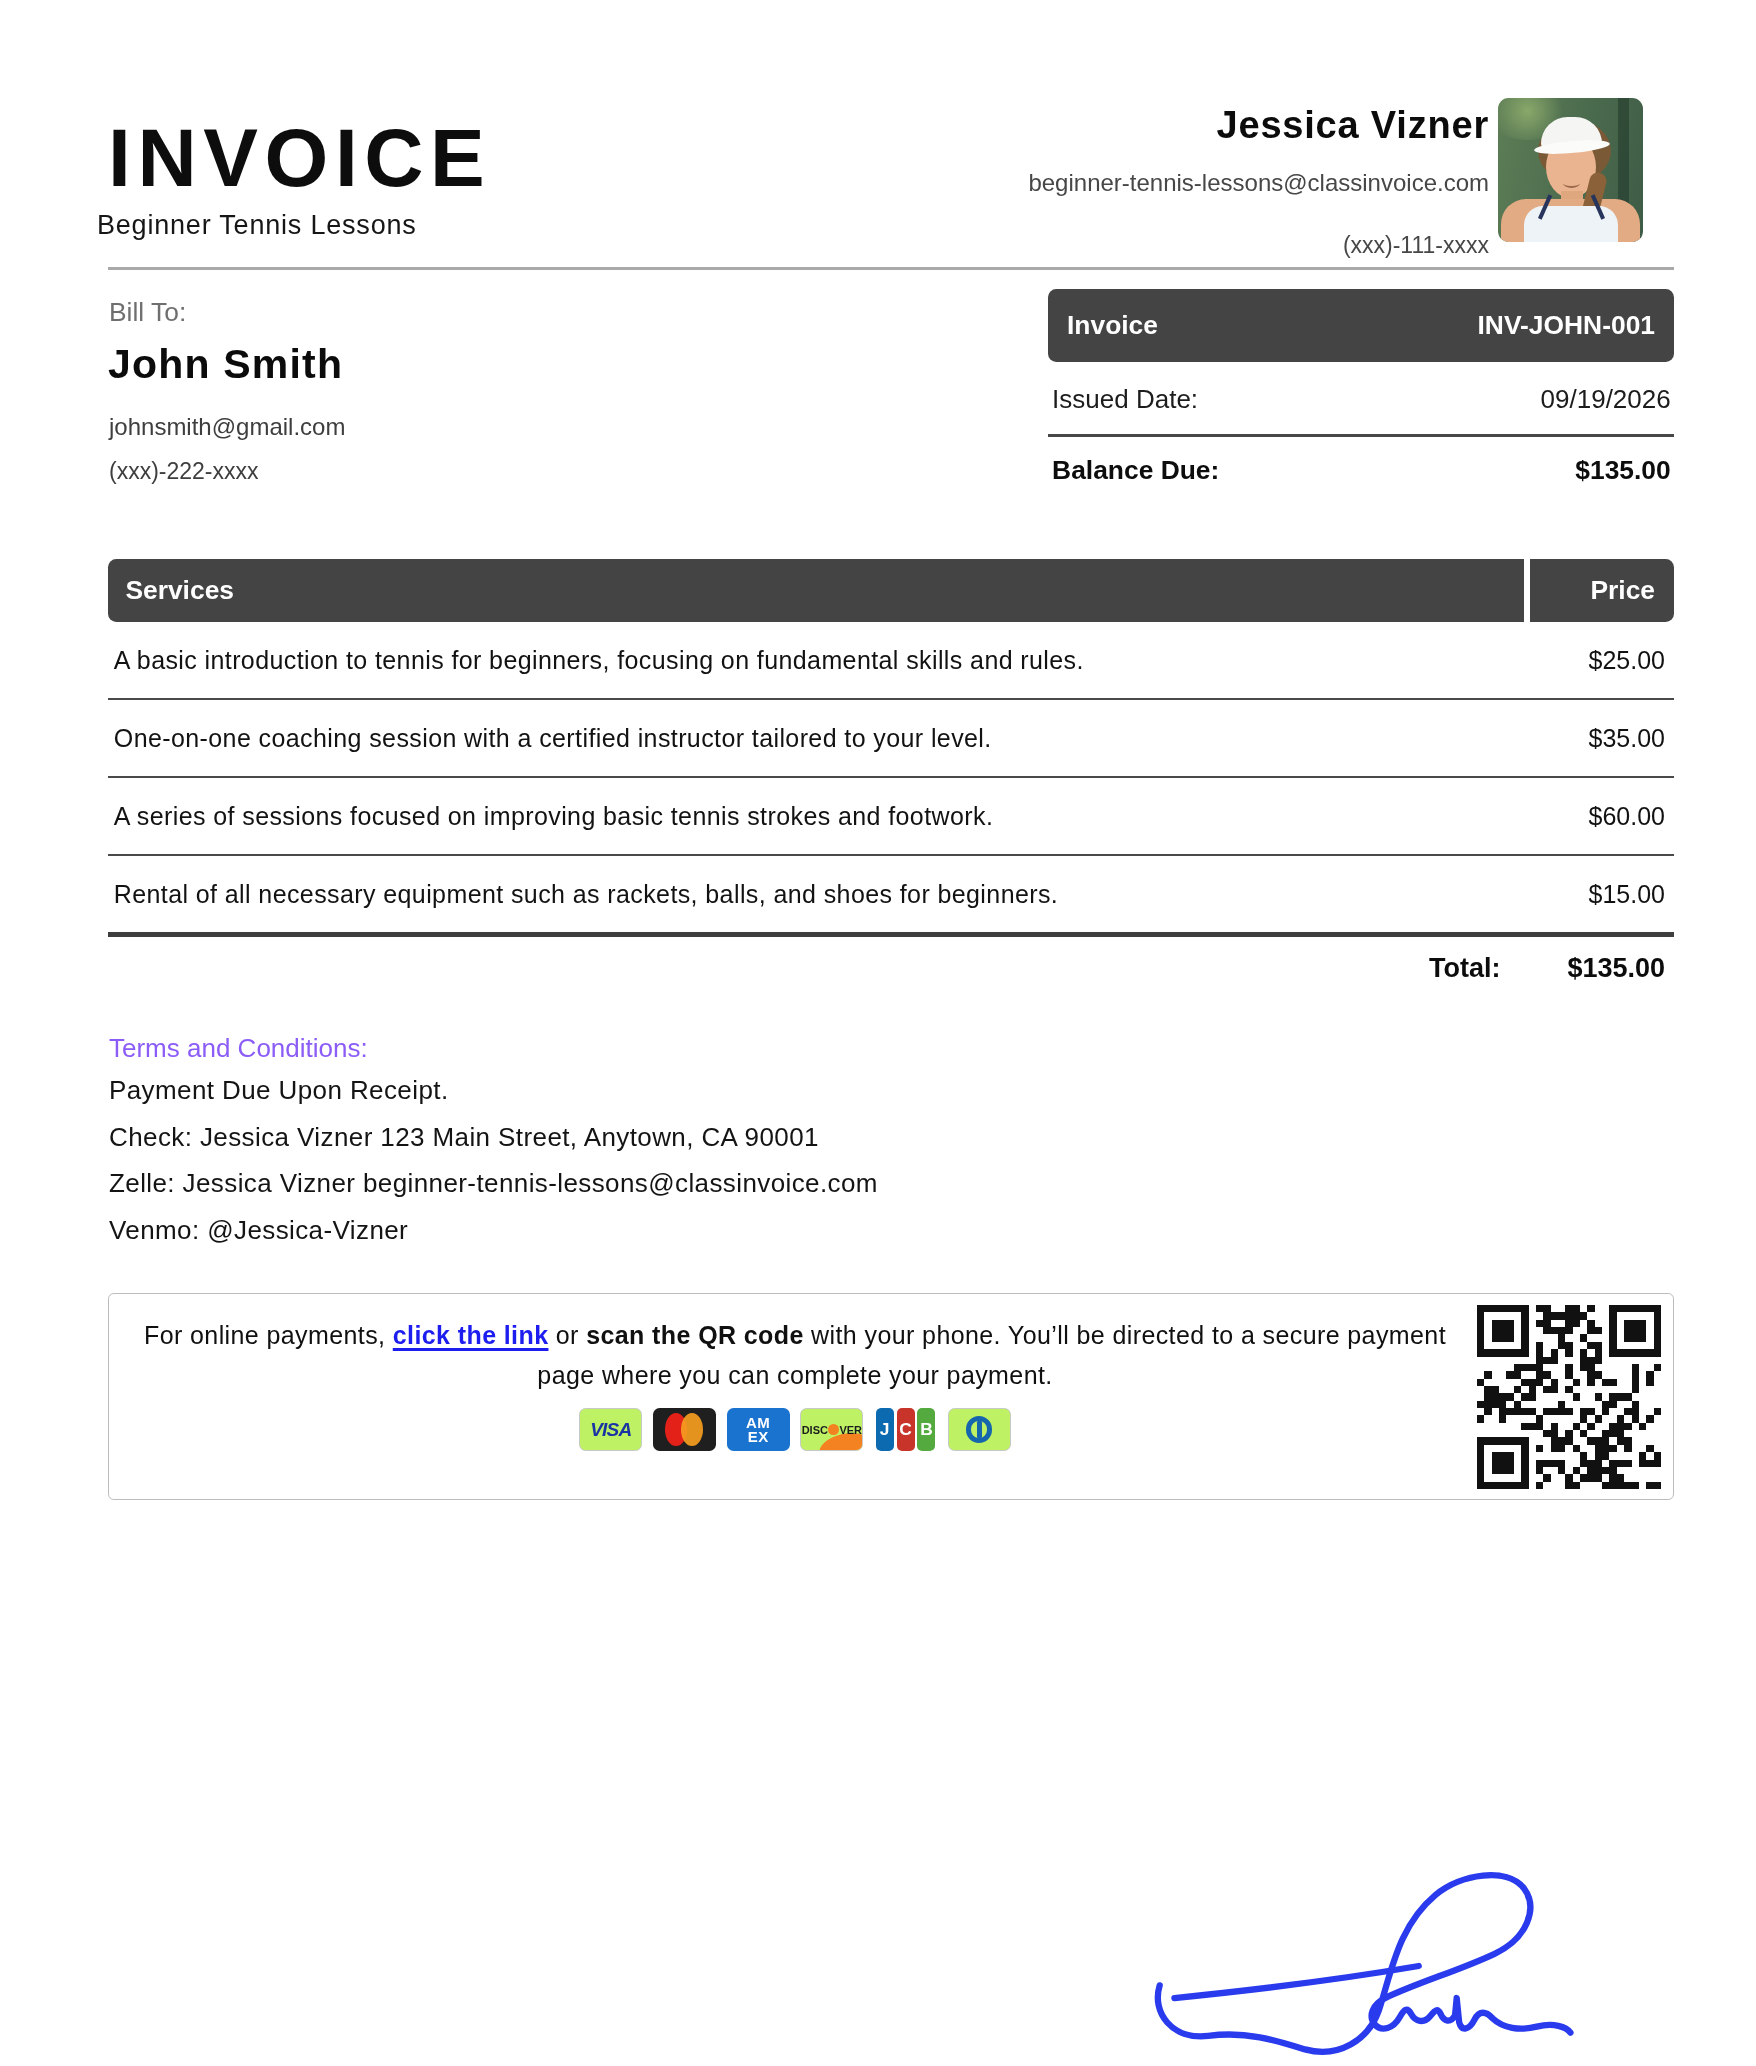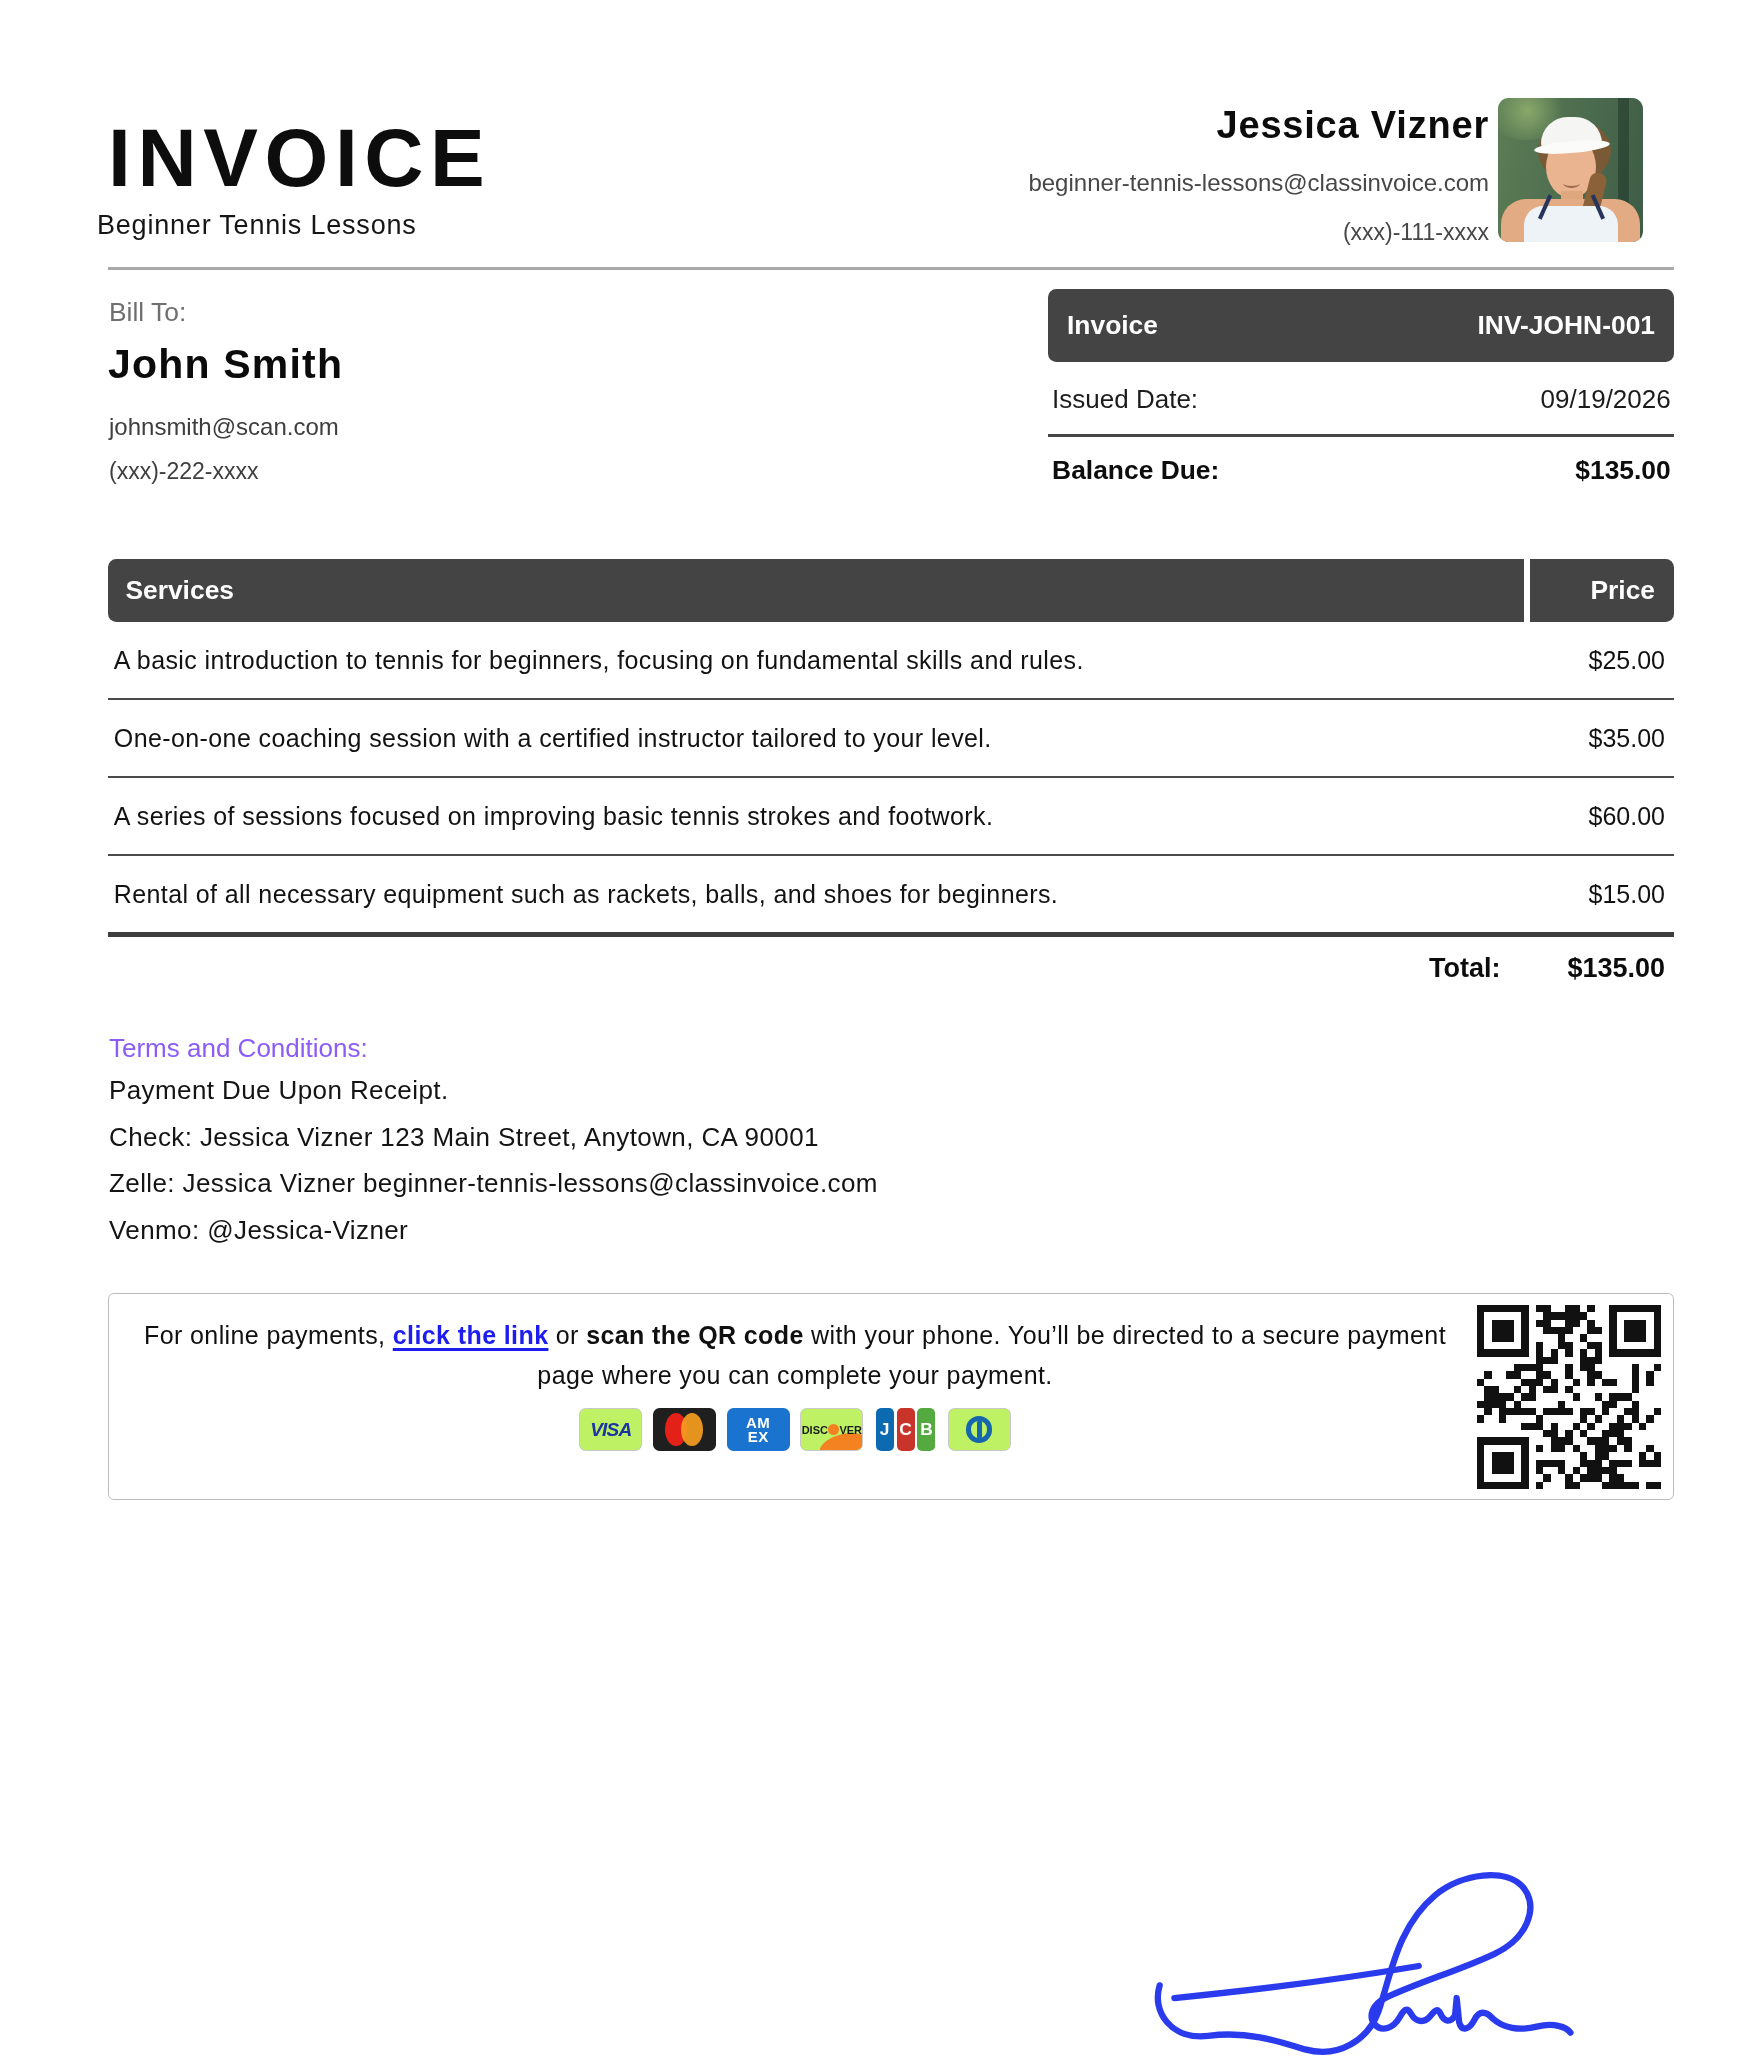--- a/index.html
+++ b/index.html
@@ -6,21 +6,21 @@
   .page{
     position:relative;width:1756px;height:2273px;background:#ffffff;overflow:hidden;
     font-family:"Liberation Sans","DejaVu Sans",sans-serif;color:#111;
   }
   
   .invoice-title{position:absolute;left:108px;top:111px;font-size:82px;font-weight:700;letter-spacing:6.6px;color:#0d0d0d;}
   .invoice-subtitle{position:absolute;left:97px;top:210px;font-size:27px;letter-spacing:0.8px;color:#161616;}
   .owner{position:absolute;right:267px;top:104px;text-align:right;}
   .owner-name{font-size:38px;font-weight:700;letter-spacing:0.8px;color:#0c0c0c;}
   .owner-email{margin-top:21.5px;font-size:24px;color:#474747;}
-  .owner-phone{margin-top:22px;font-size:23px;color:#474747;}
+  .owner-phone{margin-top:35px;font-size:23px;color:#474747;}
   .photo{position:absolute;left:1498px;top:98px;width:145px;height:144px;border-radius:10.7px;overflow:hidden;
     background:linear-gradient(100deg,#5d7d56 0%,#4b6b4e 55%,#3e5c46 100%);}
   .photo .fence-post{position:absolute;right:14px;top:0;width:10.7px;height:100%;background:rgba(25,45,35,.45);}
   .photo .foliage{position:absolute;left:-12.4px;top:-16.5px;width:83px;height:58px;border-radius:50%;
     background:radial-gradient(circle,#89a86a 0%,rgba(137,168,106,0) 70%);}
   .photo .hair{position:absolute;left:40px;top:21.5px;width:73px;height:62px;border-radius:50%;background:#7a5a36;}
   .photo .braid{position:absolute;left:86px;top:74px;width:16.5px;height:62px;border-radius:8.3px;background:#8a6138;transform:rotate(14deg);}
   .photo .face{position:absolute;left:48px;top:38px;width:50px;height:62px;border-radius:50%;background:#e9b48f;}
   .photo .smile{position:absolute;left:65px;top:81px;width:16.5px;height:7.4px;border-bottom:2.1px solid #9c6a4c;border-radius:0 0 50% 50%;}
   .photo .visor{position:absolute;left:43px;top:19px;width:61px;height:31px;border-radius:31px 31px 5px 5px;background:#f5f5f3;}
@@ -121,21 +121,21 @@
     <div class="braid"></div>
     <div class="tank"></div>
     <div class="strap-l"></div>
     <div class="strap-r"></div>
   </div>
 
   <div class="header-rule"></div>
 
   <div class="billto-label">Bill To:</div>
   <div class="client-name">John Smith</div>
-  <div class="client-email">johnsmith@scan.com</div>
+  <div class="client-email">johnsmith@gmail.com</div>
   <div class="client-phone">(xxx)-222-xxxx</div>
 
   <div class="meta">
     <div class="meta-header">
       <span>Invoice</span>
       <span>INV-JOHN-001</span>
     </div>
     <div class="meta-row issued">
       <span>Issued Date:</span>
       <span>09/19/2026</span>

